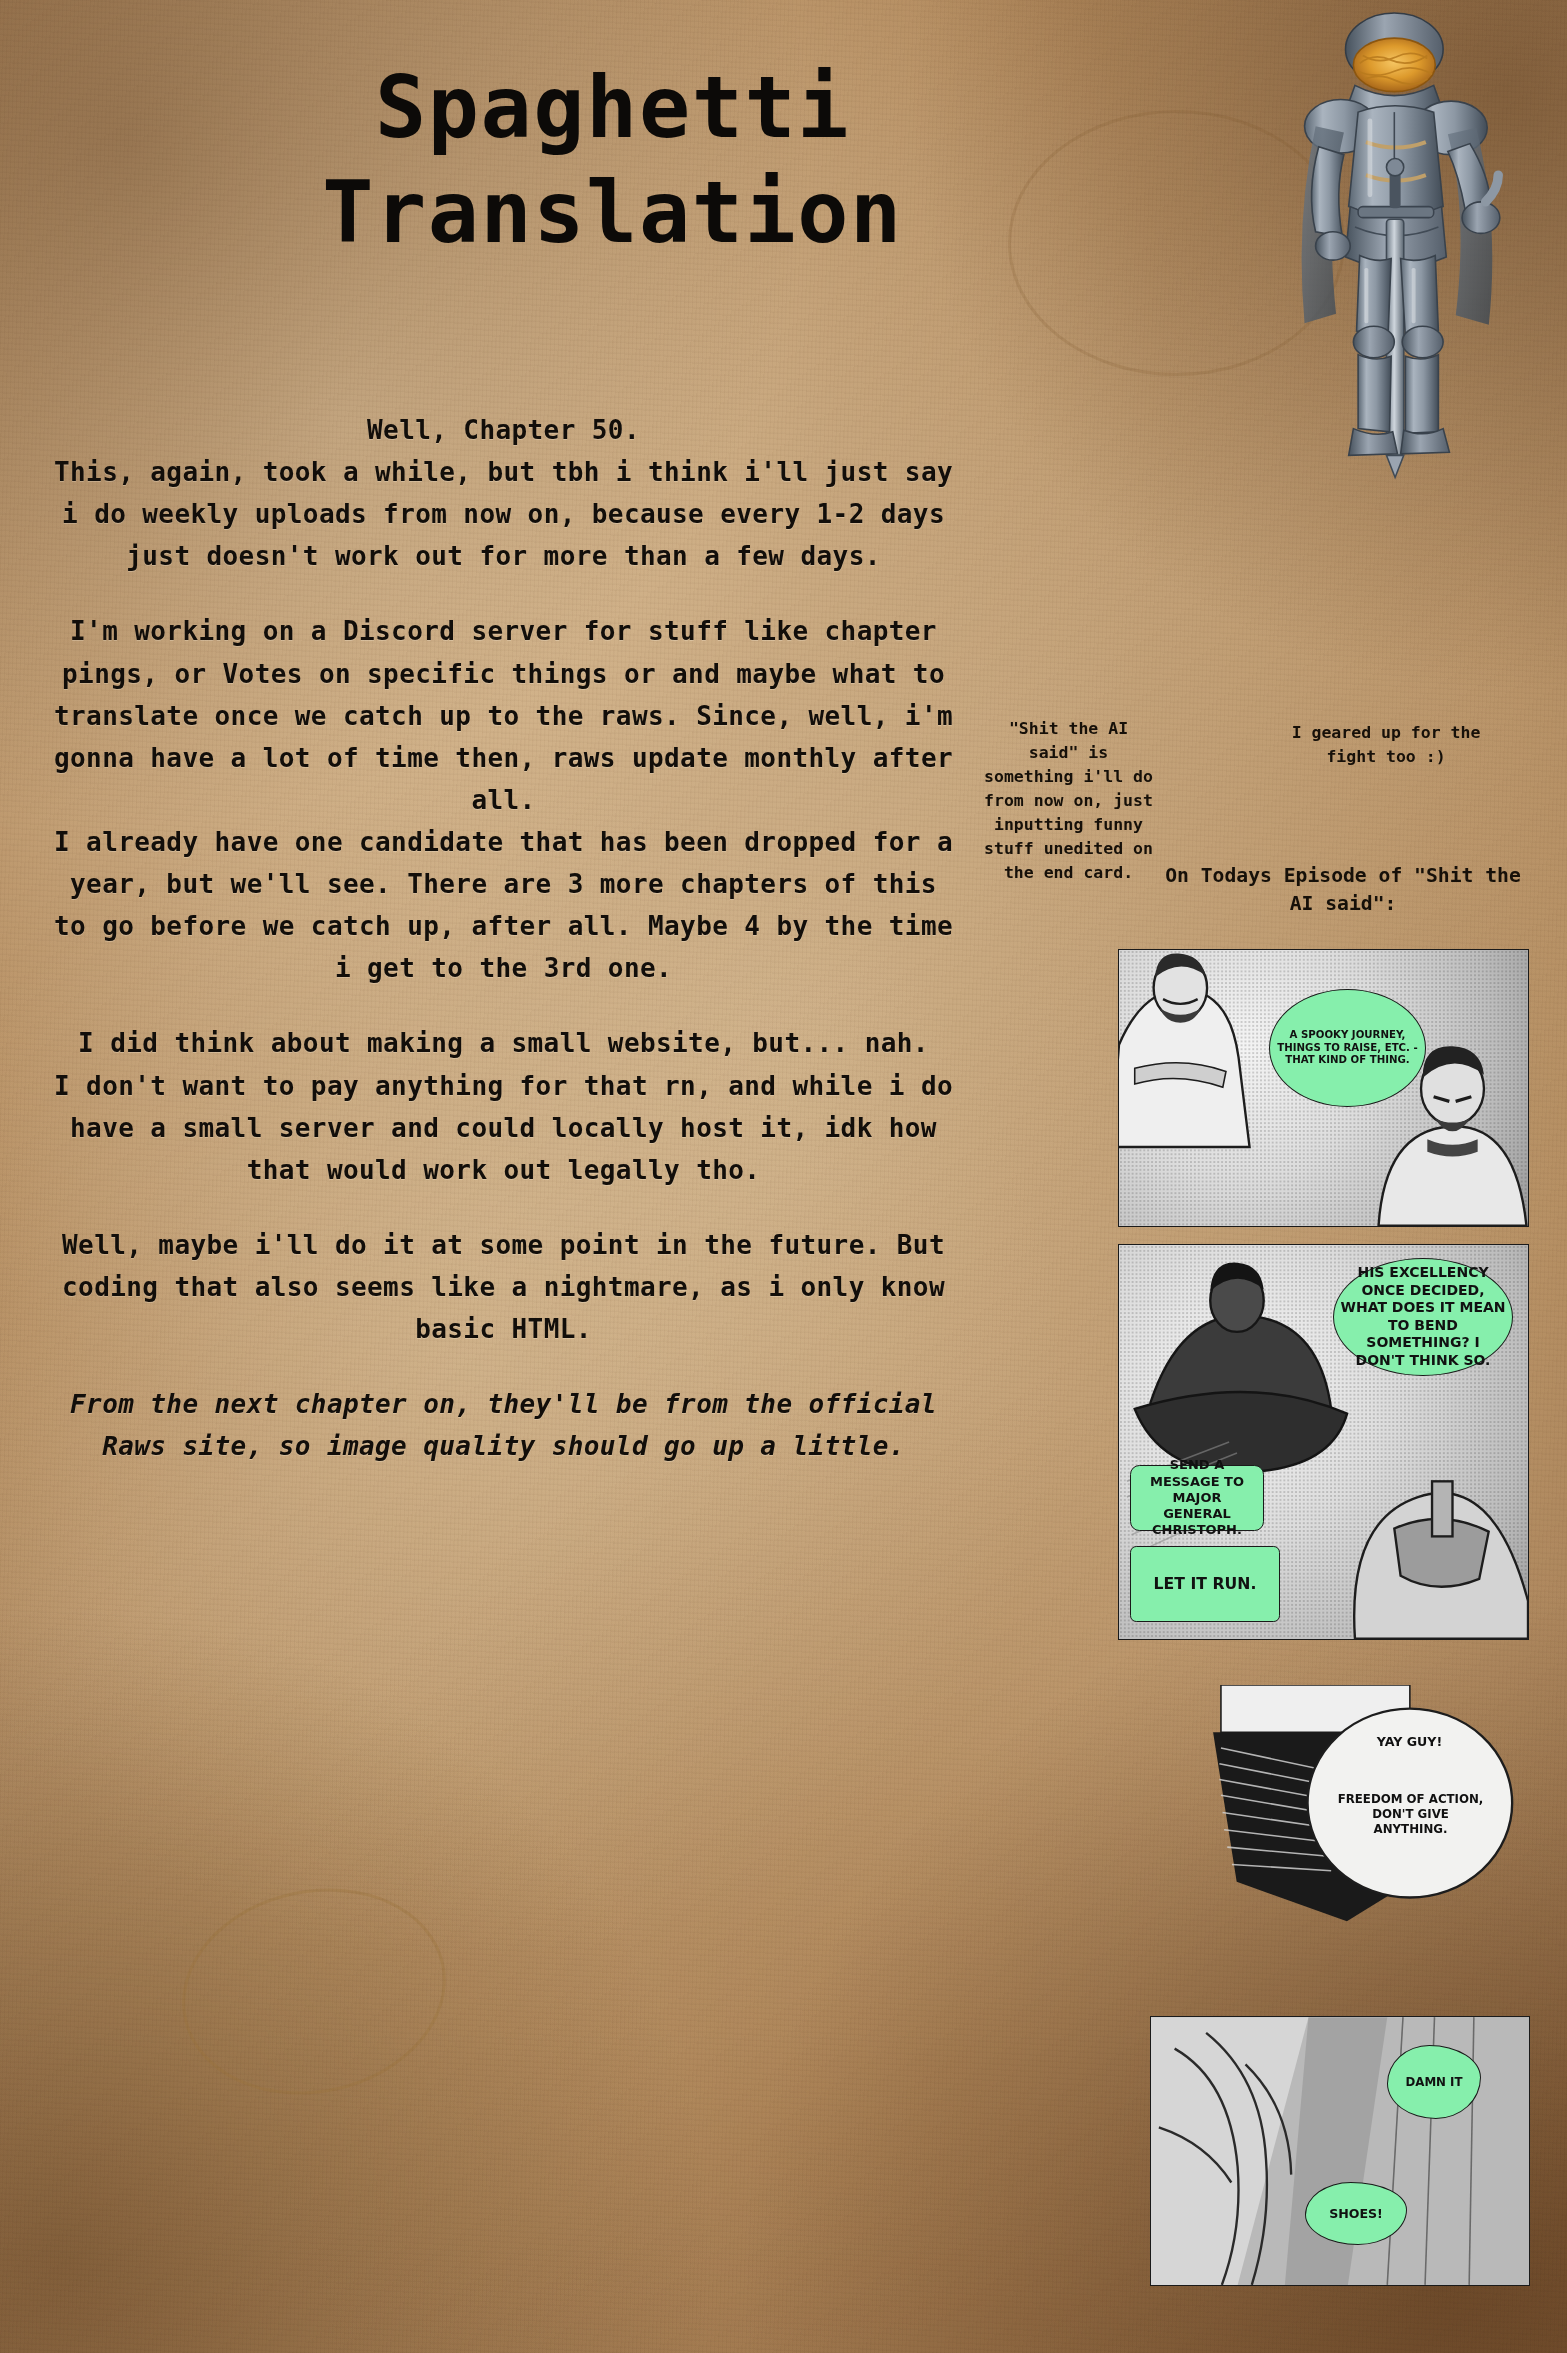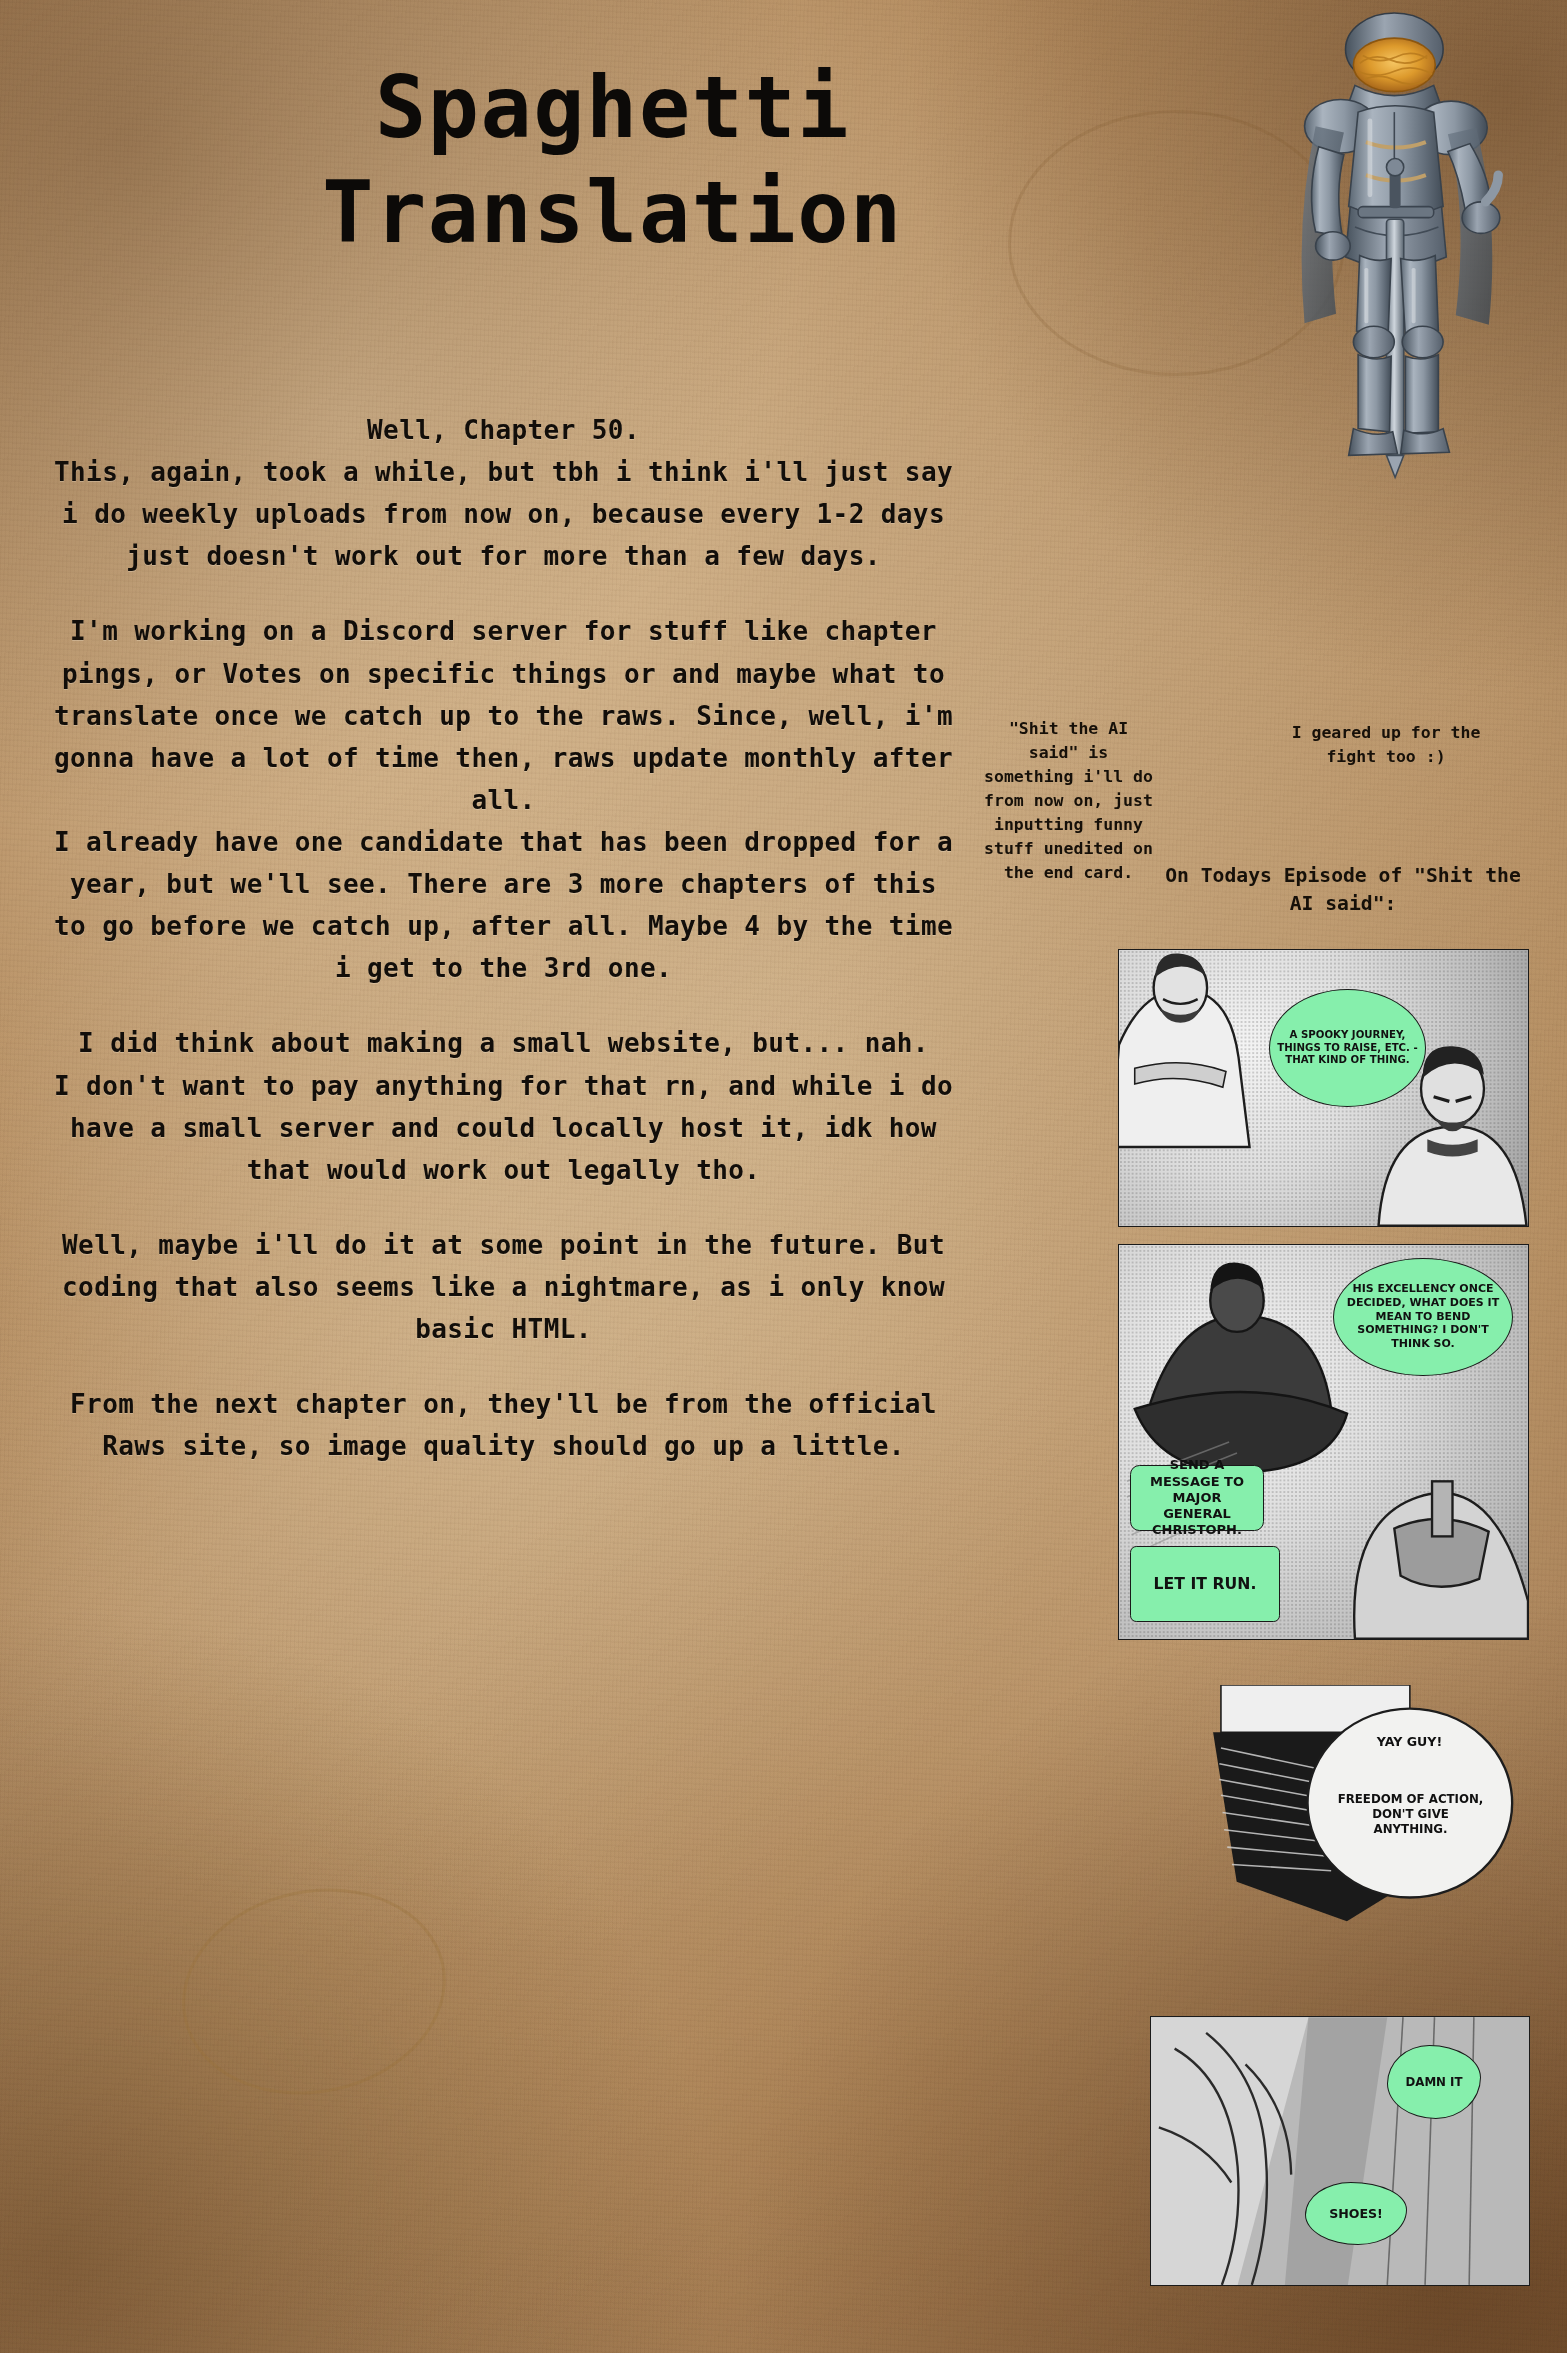--- a/index.html
+++ b/index.html
@@ -283,21 +283,21 @@
   </div>
 
   <div class="body-col">
     <p style="white-space: pre-line;">Well, Chapter 50.
 This, again, took a while, but tbh i think i'll just say i do weekly uploads from now on, because every 1-2 days just doesn't work out for more than a few days.</p>
     <p style="white-space: pre-line;">I'm working on a Discord server for stuff like chapter pings, or Votes on specific things or and maybe what to translate once we catch up to the raws. Since, well, i'm gonna have a lot of time then, raws update monthly after all.
 I already have one candidate that has been dropped for a year, but we'll see. There are 3 more chapters of this to go before we catch up, after all. Maybe 4 by the time i get to the 3rd one.</p>
     <p style="white-space: pre-line;">I did think about making a small website, but... nah.
 I don't want to pay anything for that rn, and while i do have a small server and could locally host it, idk how that would work out legally tho.</p>
     <p style="white-space: pre-line;">Well, maybe i'll do it at some point in the future. But coding that also seems like a nightmare, as i only know basic HTML.</p>
-    <p style="white-space: pre-line;">From the next chapter on, they'll be from the official Raws site, so image quality should go up a little.</p>
+    <p style="white-space: pre-line; font-style: italic;">From the next chapter on, they'll be from the official Raws site, so image quality should go up a little.</p>
   </div>
 
   <div class="caption cap-ai">"Shit the AI said" is something i'll do from now on, just inputting funny stuff unedited on the end card.</div>
   <div class="caption cap-geared">I geared up for the fight too :)</div>
   <div class="caption cap-episode">On Todays Episode of "Shit the AI said":</div>
 
   <div class="panel p1">
     <div class="halftone"></div>
     <svg width="409" height="276" viewBox="0 0 520 350" style="position:absolute;inset:0">
 
@@ -333,21 +333,21 @@
       <rect x="398" y="300" width="26" height="70" fill="#b4b4b4" stroke="#1d1d1d" stroke-width="3"></rect>
 
       <g stroke="#8c8c8c" stroke-width="2" opacity="0.6">
         <path d="M10 300 L140 250"></path>
           <path d="M10 320 L150 264"></path>
           <path d="M14 344 L160 282"></path>
         <path d="M16 368 L170 300"></path>
           <path d="M20 392 L180 318"></path>
       </g>
     </svg>
-    <div class="bubble" style="left:214px; top:12.6px; width:180px; height:118px; font-size:11px;">HIS EXCELLENCY ONCE DECIDED, WHAT DOES IT MEAN TO BEND SOMETHING? I DON'T THINK SO.</div>
+    <div class="bubble" style="left:214px; top:12.6px; width:180px; height:118px; font-size:14px;">HIS EXCELLENCY ONCE DECIDED, WHAT DOES IT MEAN TO BEND SOMETHING? I DON'T THINK SO.</div>
     <div class="bubble jag" style="left:11px; top:220px; width:134px; height:66px; font-size:13px; border-radius:9.4px;">SEND A MESSAGE TO MAJOR GENERAL CHRISTOPH.</div>
     <div class="bubble rect" style="left:11px; top:301px; width:150px; height:76px; font-size:15.7px; border-radius:6.3px;">LET IT RUN.</div>
   </div>
 
   <div class="panel p4">
     <div class="halftone"></div>
     <svg width="378" height="268" viewBox="0 0 480 340" style="position:absolute;inset:0">
       <path d="M0 0 L480 0 L480 340 L0 340 z" fill="#b9b9b9"></path>
       <path d="M0 0 L200 0 L110 340 L0 340 z" fill="#d6d6d6"></path>
       <g stroke="#2a2a2a" stroke-width="3" fill="none">

